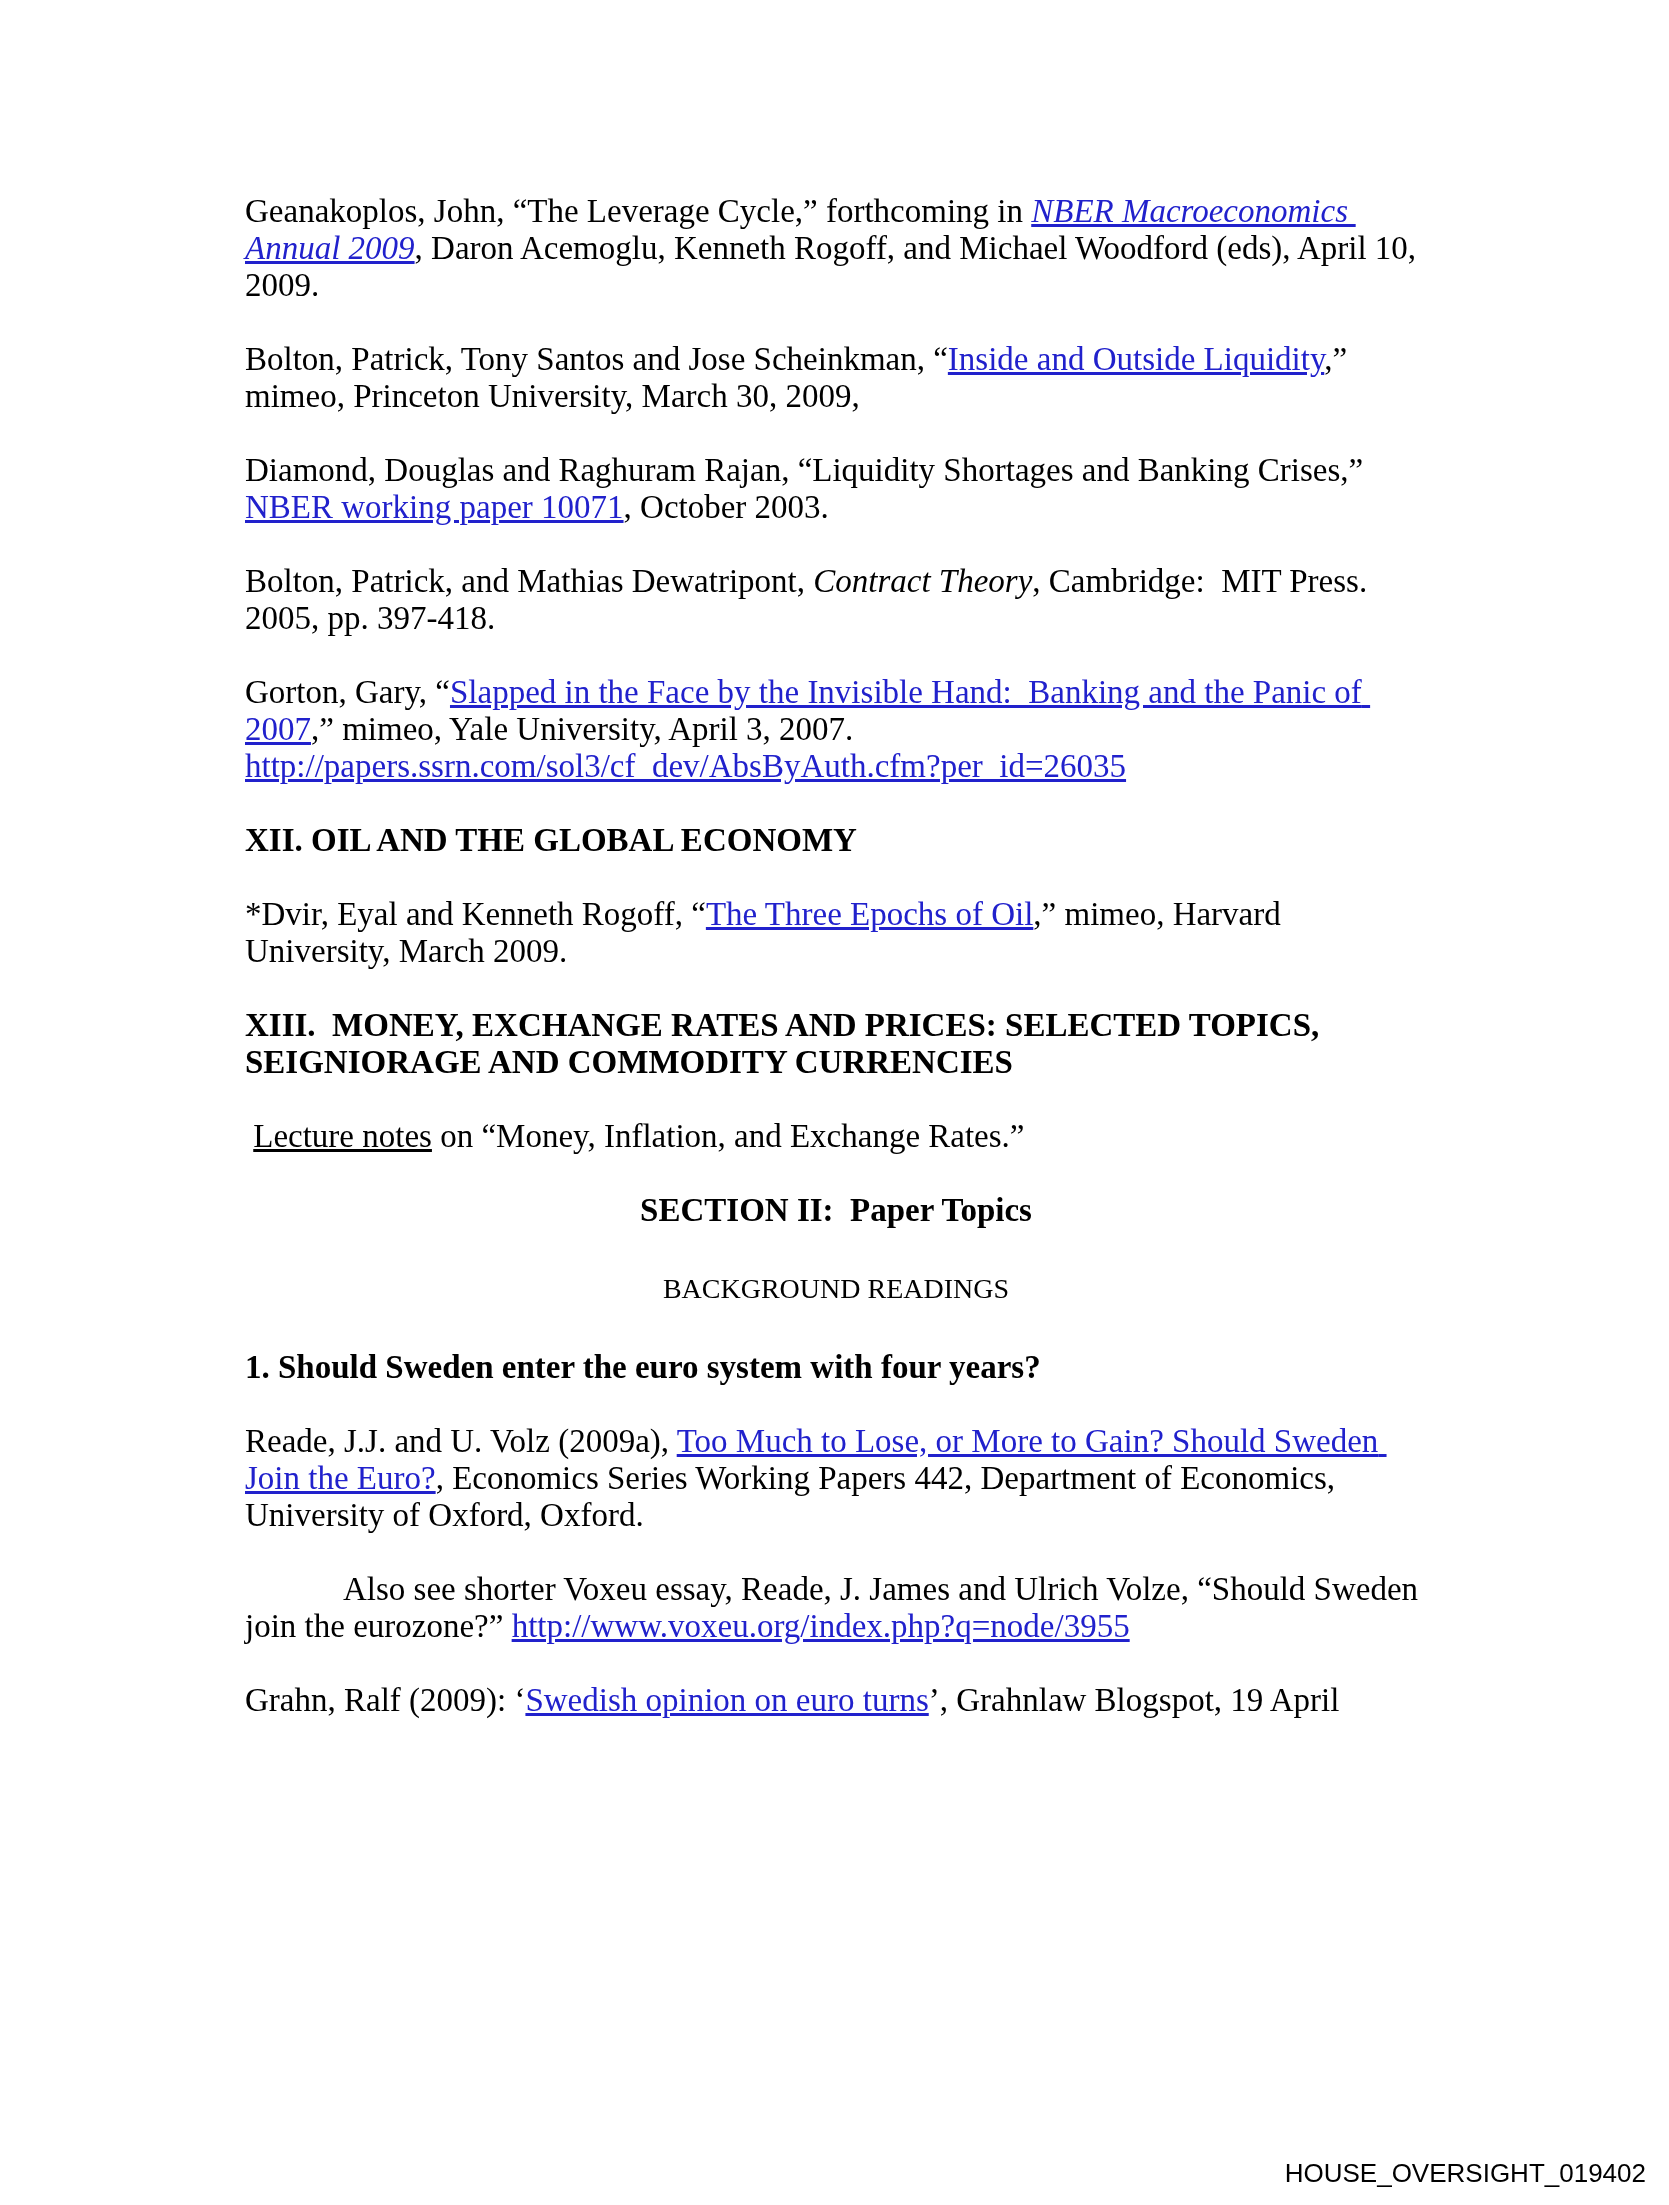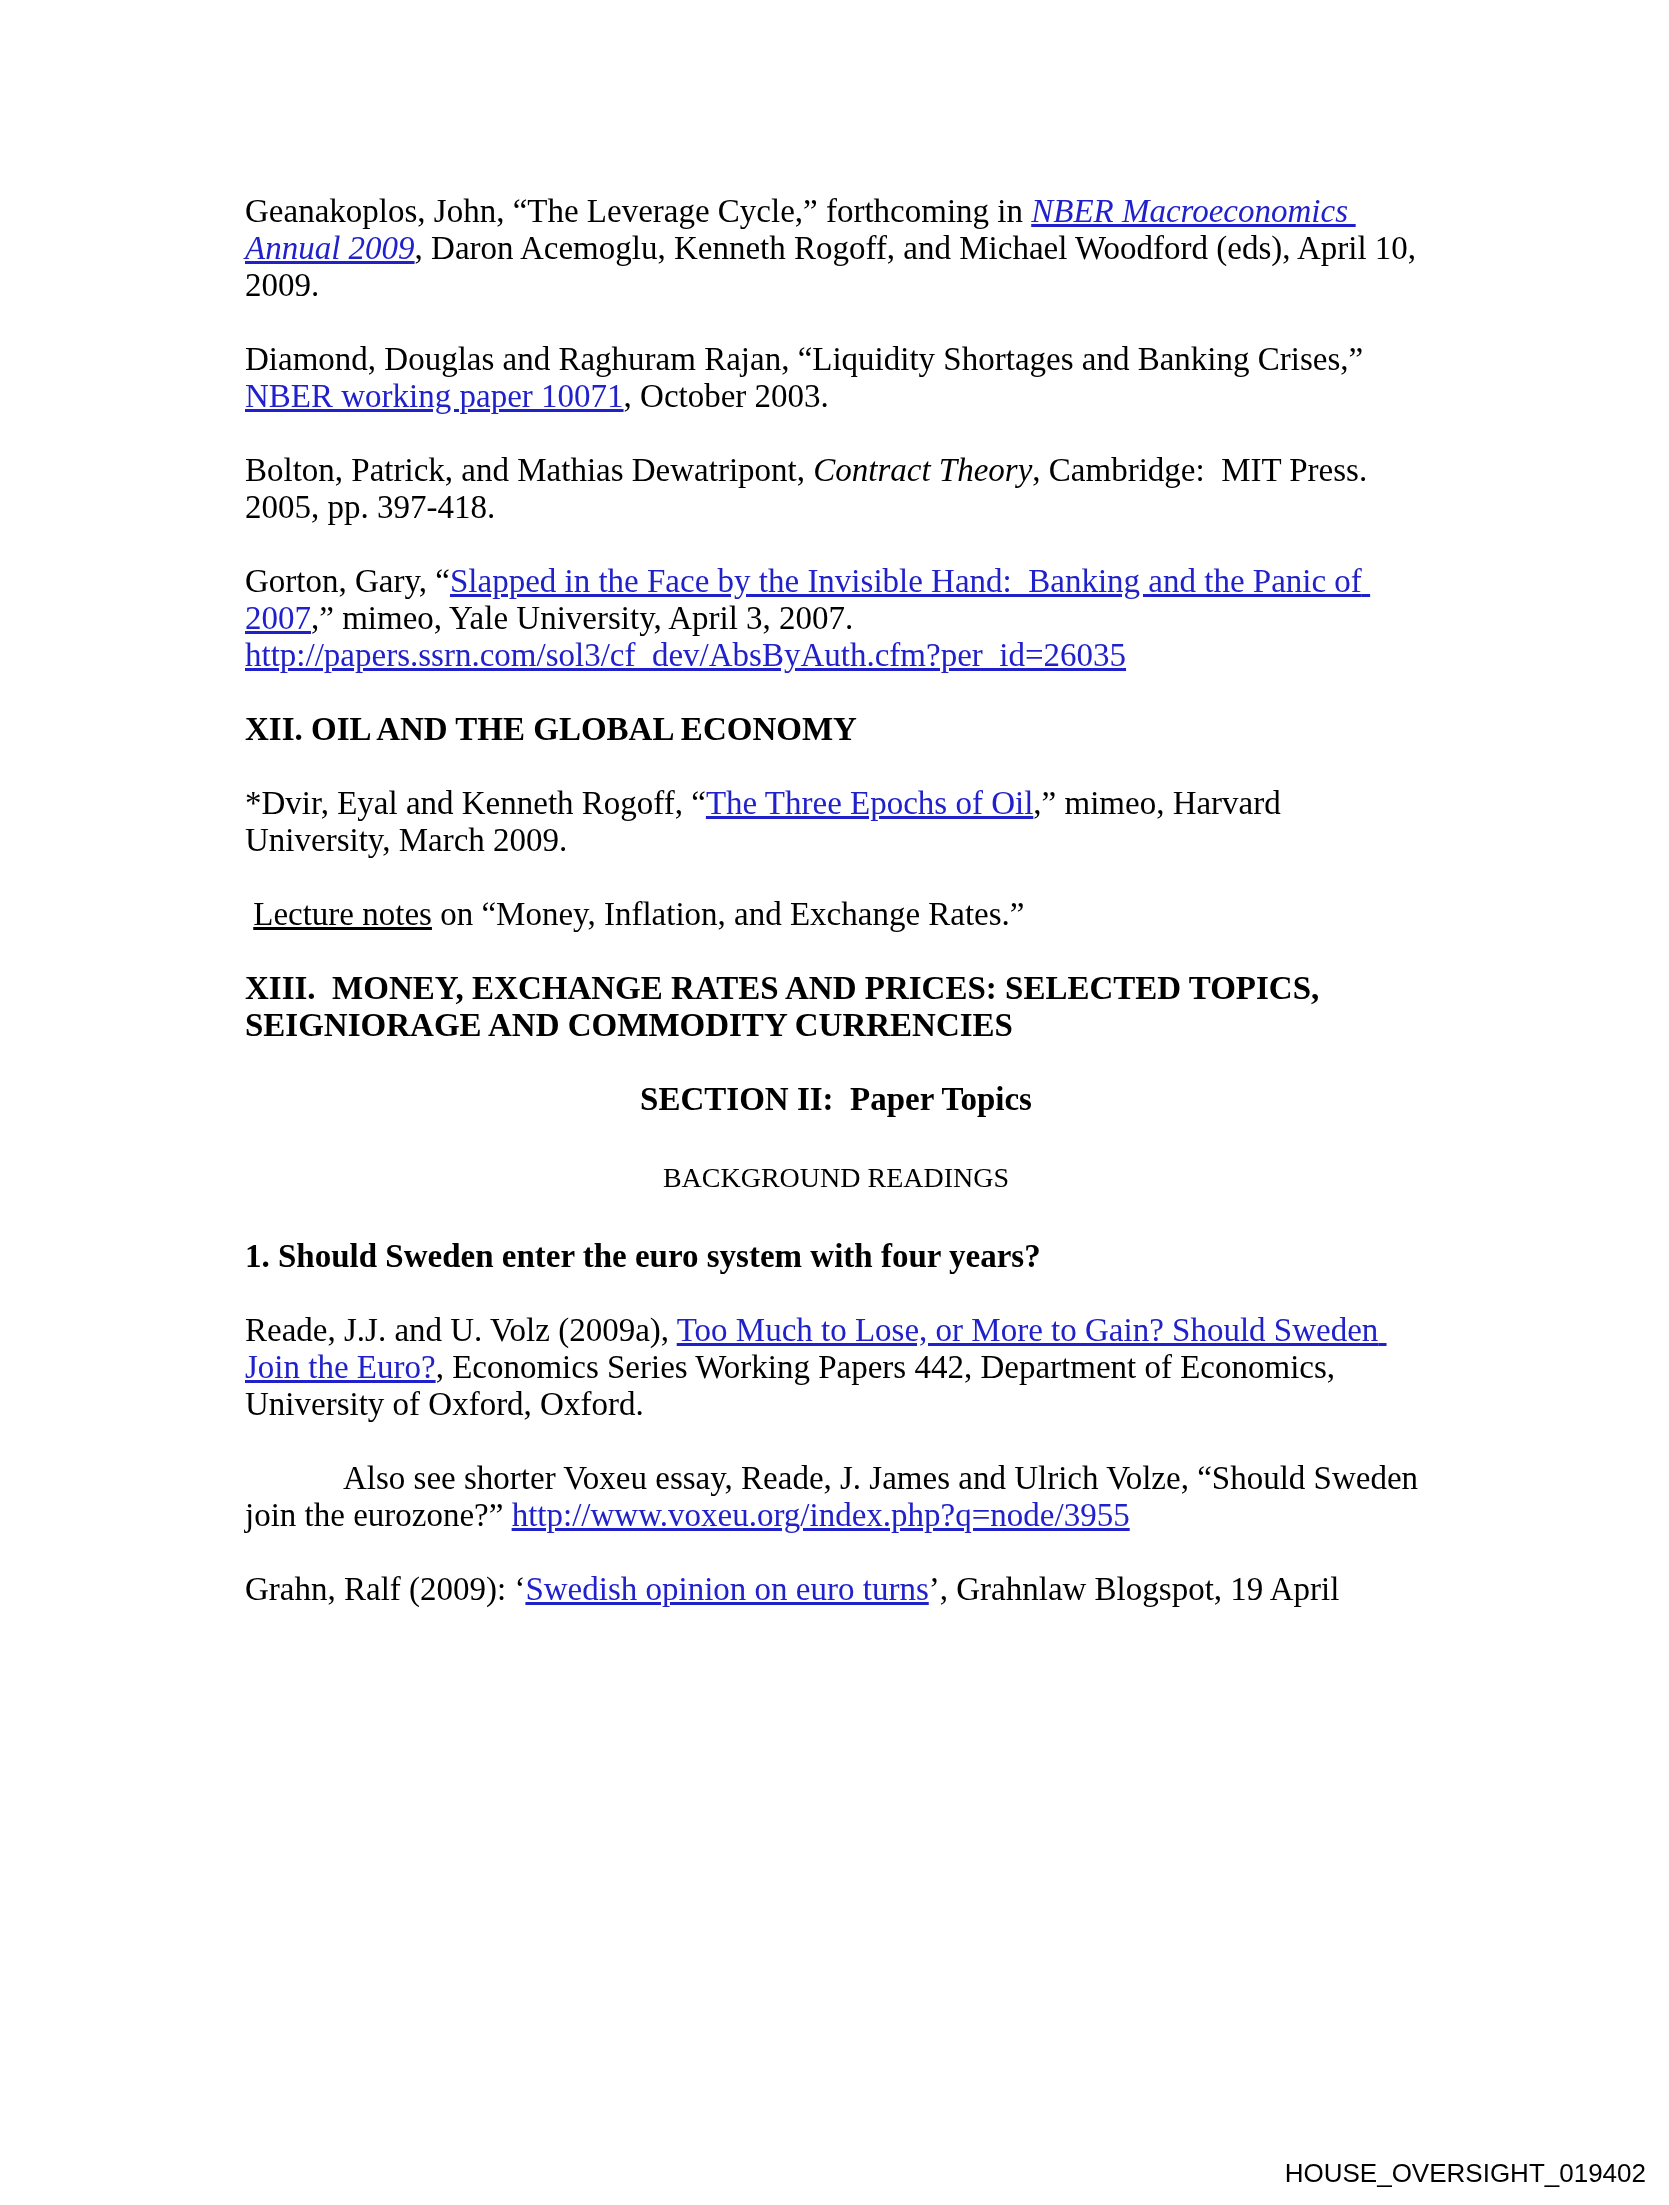--- a/index.html
+++ b/index.html
@@ -53,27 +53,28 @@
     line-height: 33px;
     color: #000000;
   }
 </style>
 </head>
 <body>
 
 <div class="page">
   <div class="content">
       <p class="para indent"><span>Geanakoplos, John, “The Leverage Cycle,” forthcoming in </span><a class="link italic">NBER Macroeconomics Annual 2009</a><span>, Daron Acemoglu, Kenneth Rogoff, and Michael Woodford (eds), April 10, 2009.</span></p>
+      <p class="para indent"><span>Bolton, Patrick, Tony Santos and Jose Scheinkman, “</span><a class="link">Inside and Outside Liquidity</a><span>,” mimeo, Princeton University, March 30, 2009,</span></p>
       <p class="para indent"><span>Diamond, Douglas and Raghuram Rajan, “Liquidity Shortages and Banking Crises,” </span><a class="link">NBER working paper 10071</a><span>, October 2003.</span></p>
       <p class="para indent"><span>Bolton, Patrick, and Mathias Dewatripont, </span><span class="italic">Contract Theory</span><span>, Cambridge:  MIT Press. 2005, pp. 397-418.</span></p>
       <p class="para indent"><span>Gorton, Gary, “</span><a class="link">Slapped in the Face by the Invisible Hand:  Banking and the Panic of 2007</a><span>,” mimeo, Yale University, April 3, 2007.</span><br><a class="link">http://papers.ssrn.com/sol3/cf_dev/AbsByAuth.cfm?per_id=26035</a></p>
       <p class="para bold"><span>XII. OIL AND THE GLOBAL ECONOMY</span></p>
       <p class="para indent mb2"><span>*Dvir, Eyal and Kenneth Rogoff, “</span><a class="link">The Three Epochs of Oil</a><span>,” mimeo, Harvard University, March 2009.</span></p>
+      <p class="para bold"><span>XIII.  MONEY, EXCHANGE RATES AND PRICES: SELECTED TOPICS, SEIGNIORAGE AND COMMODITY CURRENCIES</span></p>
       <p class="para indent mbL"><span> </span><span class="underline">Lecture notes</span><span> on “Money, Inflation, and Exchange Rates.”</span></p>
-      <p class="para bold"><span>XIII.  MONEY, EXCHANGE RATES AND PRICES: SELECTED TOPICS, SEIGNIORAGE AND COMMODITY CURRENCIES</span></p>
       <p class="para bold center mbS"><span>SECTION II:  Paper Topics</span></p>
       <p class="para center big mbM"><span>BACKGROUND READINGS</span></p>
       <p class="para bold"><span>1. Should Sweden enter the euro system with four years?</span></p>
       <p class="para"><span>Reade, J.J. and U. Volz (2009a), </span><a class="link">Too Much to Lose, or More to Gain? Should Sweden Join the Euro?</a><span>, Economics Series Working Papers 442, Department of Economics, University of Oxford, Oxford.</span></p>
       <p class="para tindent"><span>Also see shorter Voxeu essay, Reade, J. James and Ulrich Volze, “Should Sweden join the eurozone?” </span><a class="link">http://www.voxeu.org/index.php?q=node/3955</a></p>
       <p class="para mb0"><span>Grahn, Ralf (2009): ‘</span><a class="link">Swedish opinion on euro turns</a><span>’, Grahnlaw Blogspot, 19 April</span></p>
     </div>
   <div class="footer">HOUSE_OVERSIGHT_019402</div>
 </div>
 

